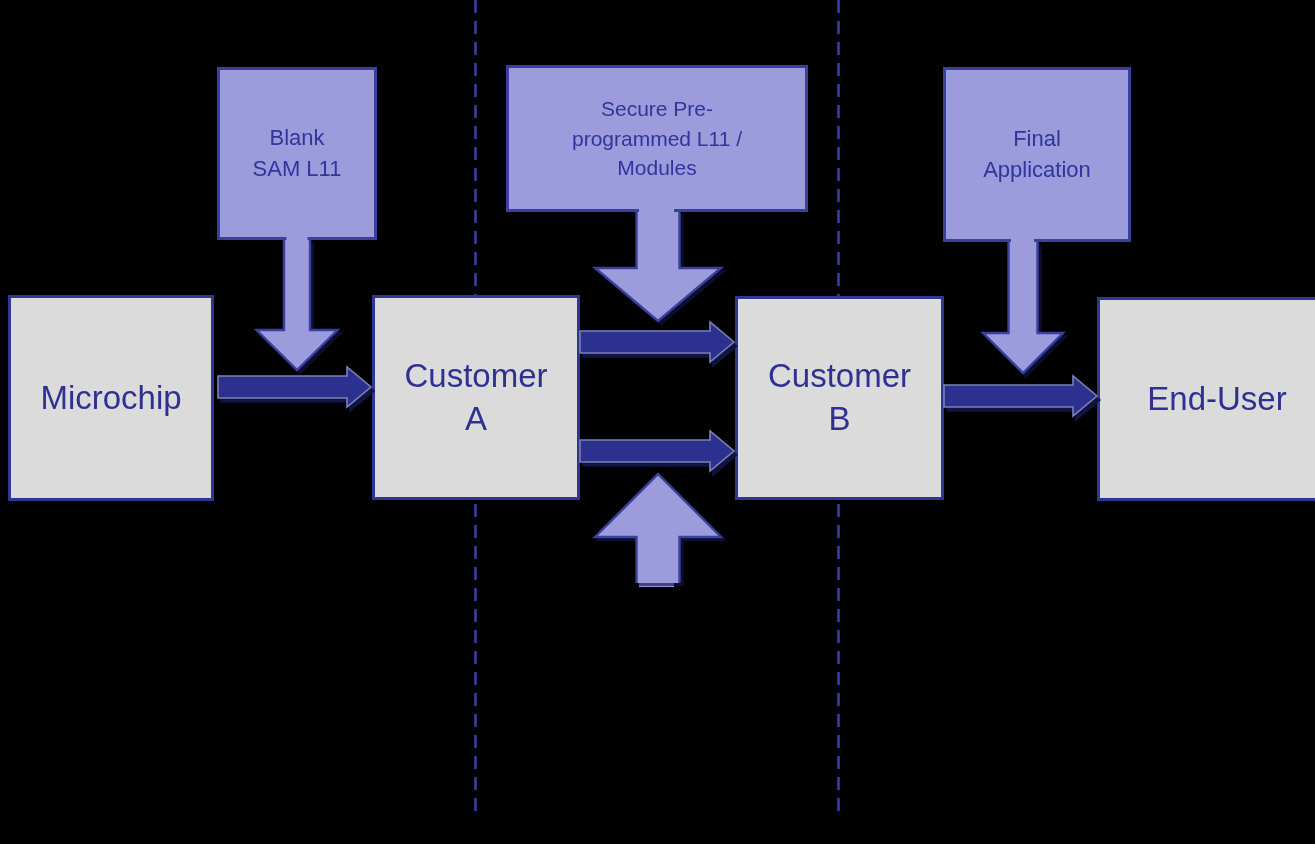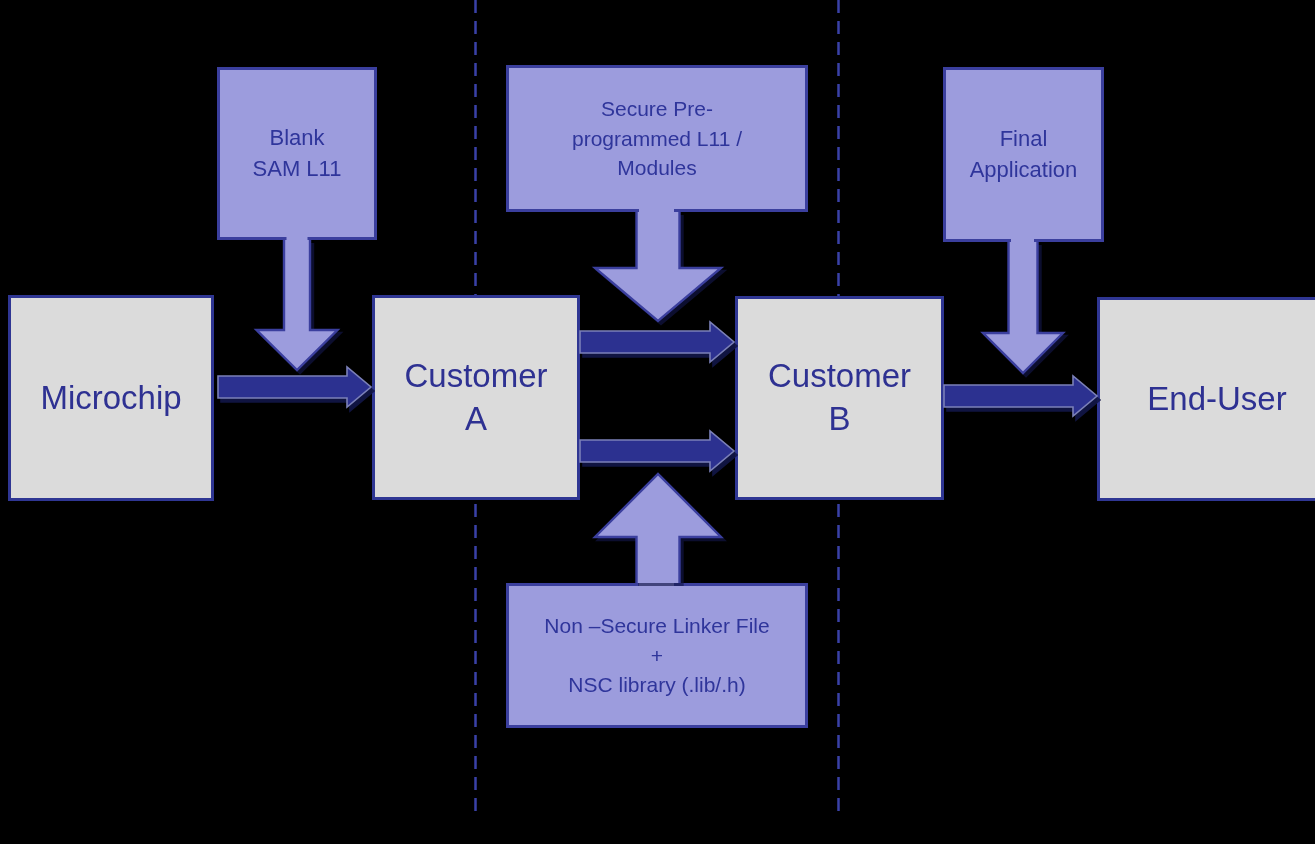--- a/index.html
+++ b/index.html
@@ -23,21 +23,21 @@
     font-size:21px;line-height:1.40;
   }
   .callout.tall{font-size:22px;line-height:1.38;}
   #box-microchip{left:8px;top:295px;width:206px;height:206px;}
   #box-customer-a{left:372px;top:295px;width:208px;height:205px;}
   #box-customer-b{left:735px;top:296px;width:209px;height:204px;}
   #box-end-user{left:1097px;top:297px;width:240px;height:204px;}
   #box-blank-sam{left:217px;top:67px;width:160px;height:173px;text-align:center;}
   #box-secure{left:506px;top:65px;width:302px;height:147px;}
   #box-nsc{left:506px;top:583px;width:302px;height:145px;}
-  #box-final{left:943px;top:67px;width:161px;height:175px;}
+  #box-final{left:943px;top:67px;width:188px;height:175px;}
   .navy-arrow{
     fill:#2C3190;stroke:#7B80B8;stroke-width:1.6px;
     filter:drop-shadow(3px 4px 0 rgba(18,22,72,0.9));
   }
   .lite-arrow{
     fill:#9C9CDD;stroke:#3B3F9E;stroke-width:2.4px;
     filter:drop-shadow(3px 3px 0 rgba(18,22,72,0.65));
   }
   .patch{fill:#9C9CDD;stroke:none;}
   .divider{stroke:#3A41A8;stroke-width:2.5px;stroke-dasharray:13 8;}
@@ -69,25 +69,20 @@
 
   <div class="box callout tall" id="box-blank-sam">
     <span>Blank
 SAM L11</span>
   </div>
   <div class="box callout" id="box-secure">
     <span>Secure Pre-
 programmed L11 /
 Modules</span>
   </div>
-  <div class="box callout" id="box-nsc">
-    <span>Non –Secure Linker File
-+
-NSC library (.lib/.h)</span>
-  </div>
   <div class="box callout tall" id="box-final">
     <span>Final
 Application</span>
   </div>
 
   <svg id="arrows-layer" class="layer" viewBox="0 0 1315 844">
 
     <path class="navy-arrow" d="M218,376 L347,376 L347,367 L371,387 L347,407 L347,398 L218,398 Z"></path>
     <path class="navy-arrow" d="M580,331 L710,331 L710,322 L734,342 L710,362 L710,353 L580,353 Z"></path>
     <path class="navy-arrow" d="M580,440 L710,440 L710,431 L734,451 L710,471 L710,462 L580,462 Z"></path>

